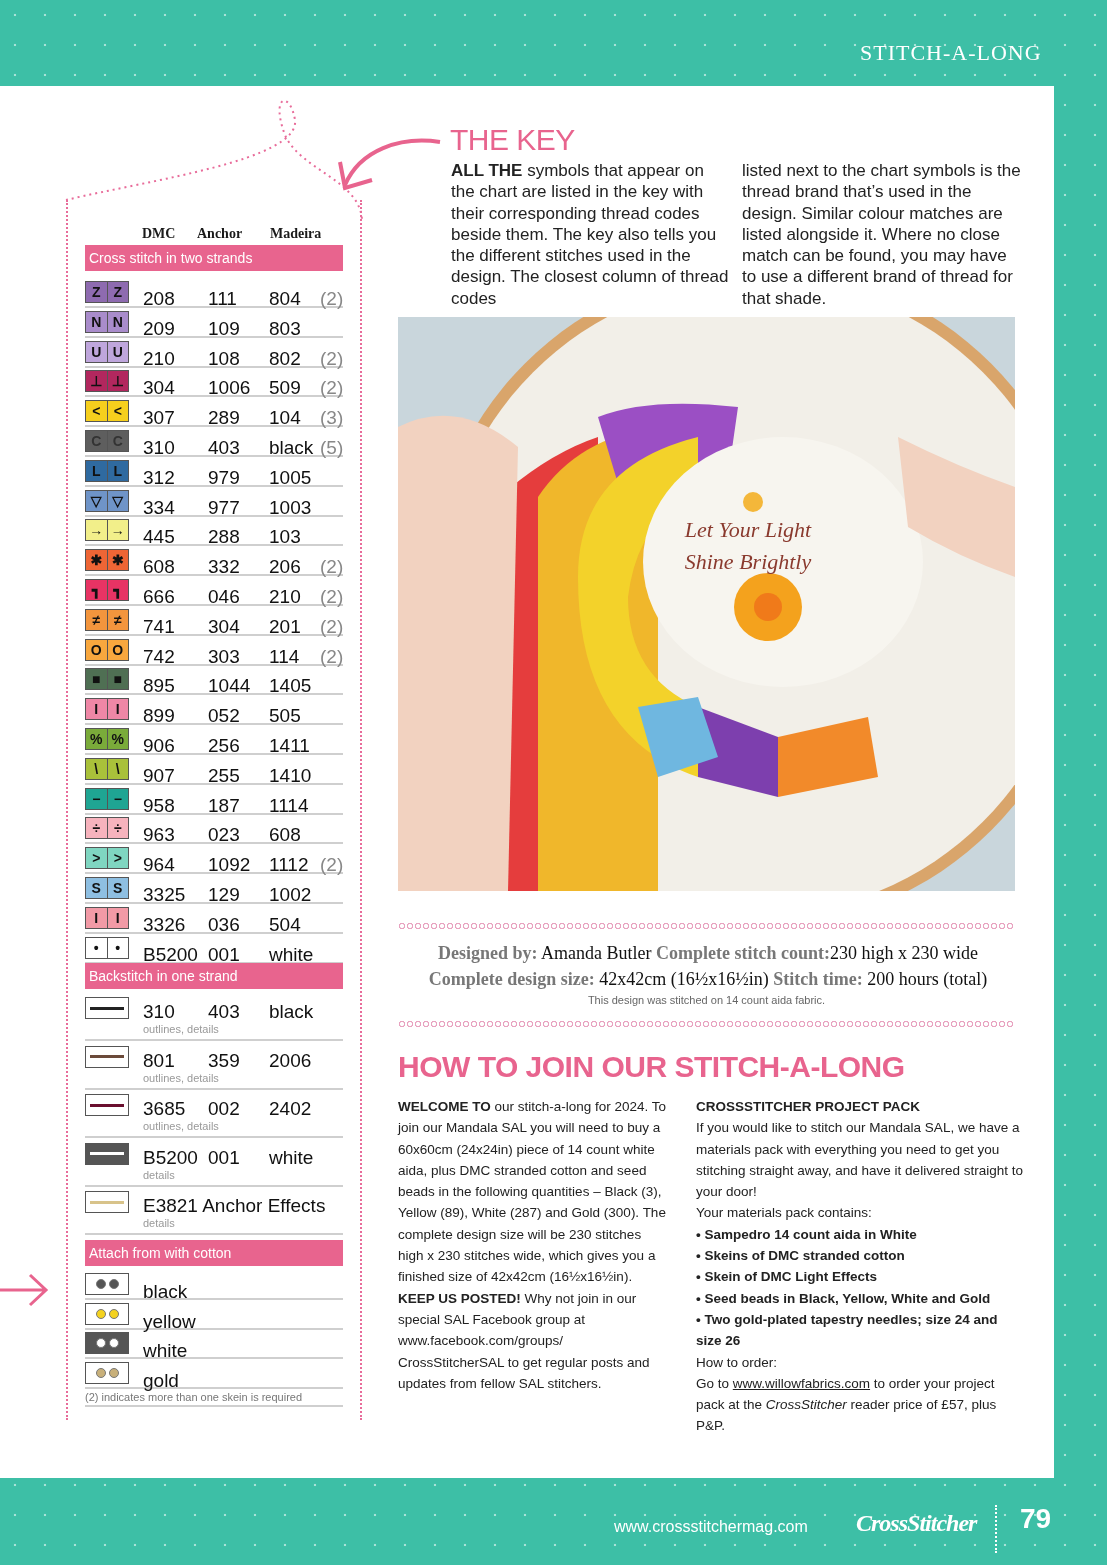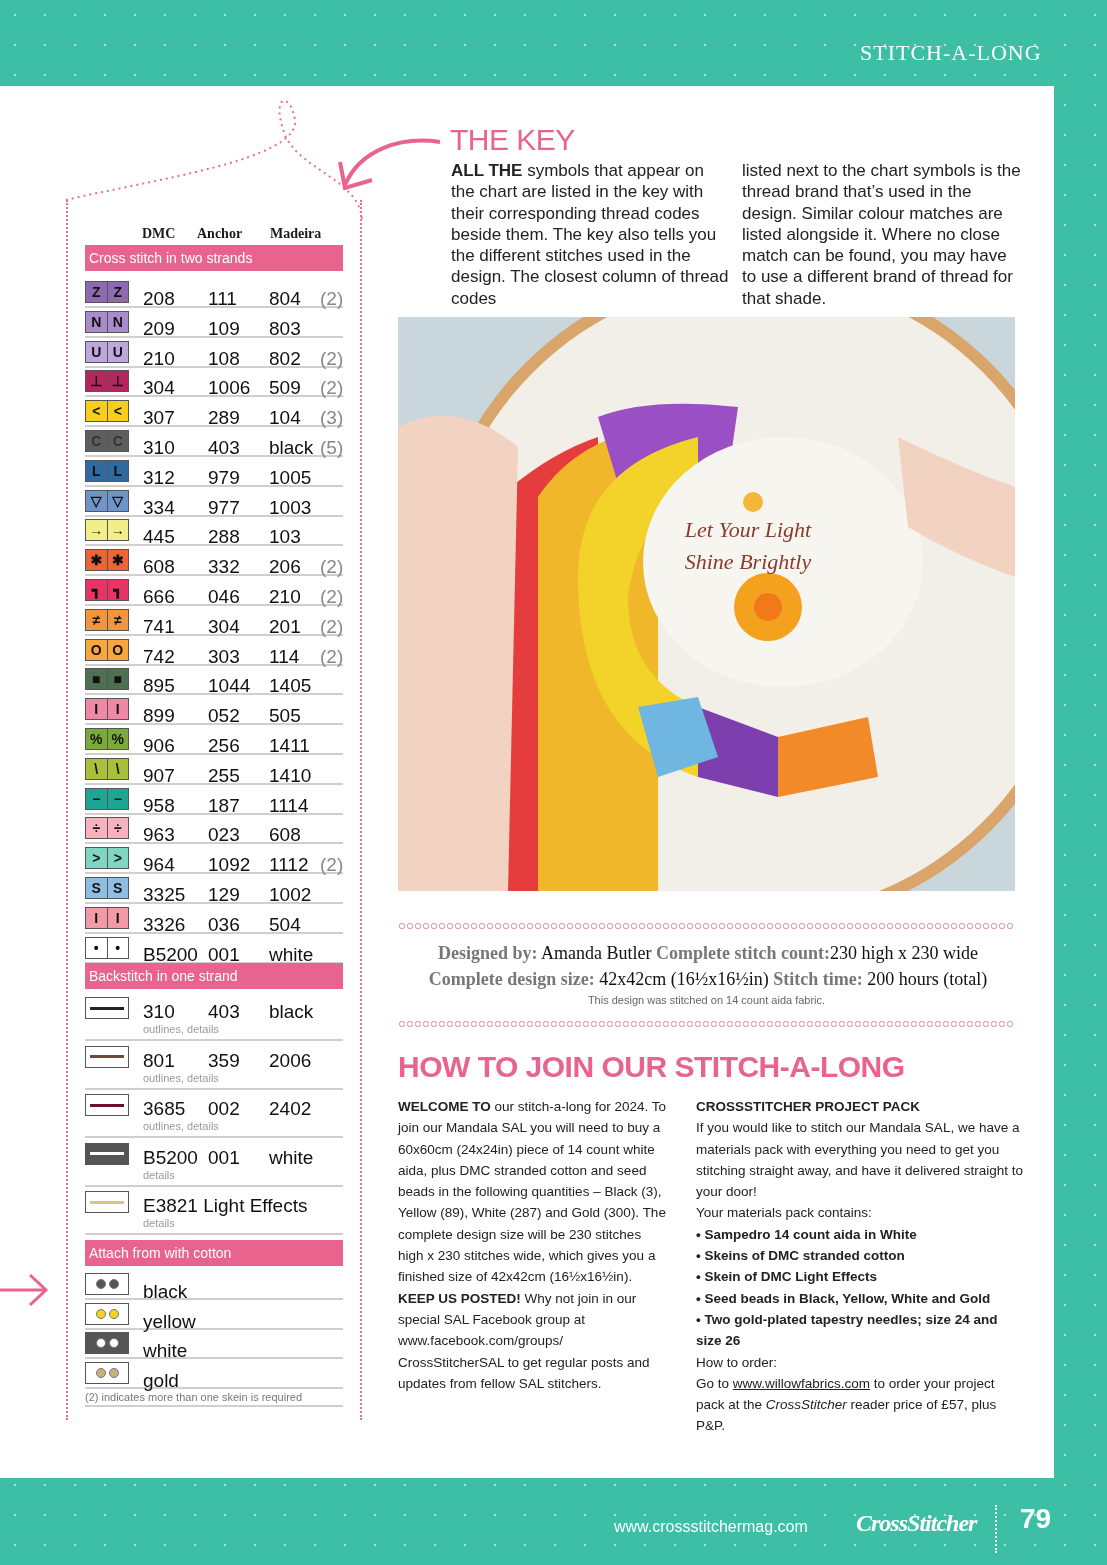--- a/index.html
+++ b/index.html
@@ -341,21 +341,21 @@
       </div>
        <span class="c c1" style="top:8px">B5200</span>
        <span class="c c2" style="top:8px">001</span>
        <span class="c c3" style="top:8px">white</span>
        <span class="bs-note">details</span>
     </div>
     <div class="bs-row" style="top: 1187px;">
       <div class="bs-sym" style="background:#ffffff">
         <i style="background:#d8c38a"></i>
       </div>
-       <span class="c c1" style="top:8px">E3821 Light Effects</span>
+       <span class="c c1" style="top:8px">E3821 Anchor Effects</span>
        <span class="c c2" style="top:8px"></span>
        <span class="c c3" style="top:8px"></span>
        <span class="bs-note">details</span>
     </div>
   </div>
 
 <div class="band" style="top:1240px">Attach from with cotton</div>
 <div id="bead-rows">
     <div class="bead-row" style="top: 1271px;">
       <div class="bead-sym" style="background:#ffffff">

